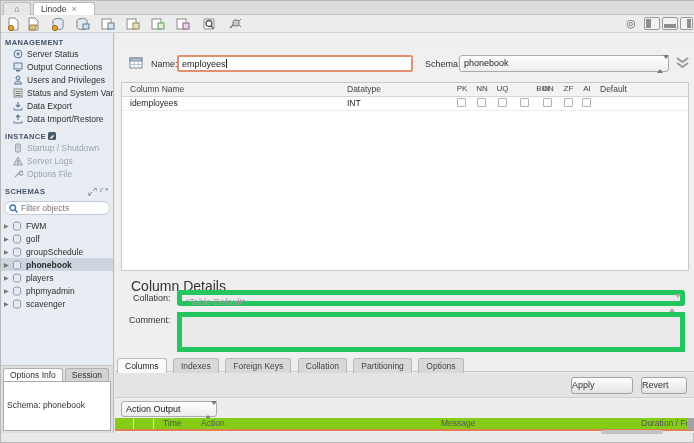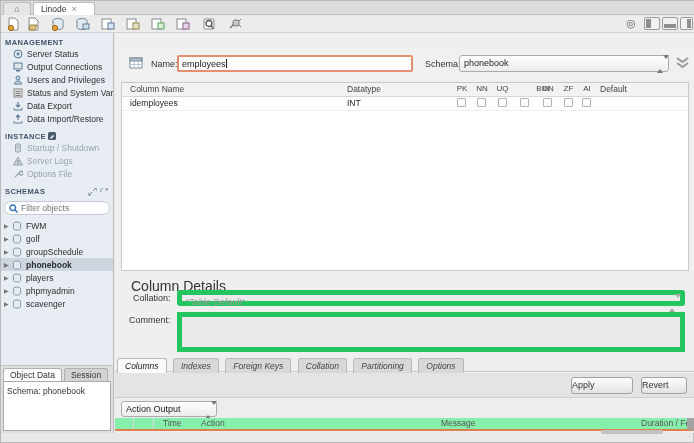--- a/index.html
+++ b/index.html
@@ -35,21 +35,21 @@
   .tree-row { display:flex; align-items:center; height:13px; font-size:8.5px; color:#2e2e2e; padding-left:3px; white-space:nowrap; }
   .tree-row .arr { font-size:6px; color:#777; width:8px; }
   .tree-row svg { margin-right:4px; }
   .tree-row.sel { background:#cdd6e0; font-weight:bold; }
 
   
   .info-panel { position:absolute; left:0; top:364px; width:113px; height:68px; background:#dfdfdf; border-right:1px solid #bcbcbc; border-top:1px solid #c6c6c6; }
   .info-tabs { position:absolute; left:2px; top:2px; height:13px; display:flex; }
   .itab { font-size:8.5px; color:#333; padding:1px 6px; border:1px solid #b0b0b0; border-bottom:none; border-radius:3px 3px 0 0; background:#d3d3d3; margin-right:2px; }
   .itab.act { background:#fdfdfd; }
-  .info-box { position:absolute; left:2px; top:15px; width:108px; height:50px; background:#fff; border:1px solid #aaa; font-size:8.5px; color:#333; padding:4px 3px; }
+  .info-box { position:absolute; left:2px; top:15px; width:108px; height:50px; background:#fff; border:1px solid #aaa; font-size:8.5px; color:#333; padding:18px 3px; }
 
   
   .statusbar { position:absolute; left:0; top:432px; width:694px; height:11px; background:#ececec; border-top:1px solid #c4c4c4; font-size:8.5px; color:#333; line-height:10px; padding-left:4px; }
 
   
   .main { position:absolute; left:114px; top:32px; width:580px; height:400px; background:#efefef; }
   .mtabs { position:absolute; left:0; top:0; width:580px; height:15px; background:#d6d6d6; border-bottom:1px solid #c6c6c6; }
   .mtab { position:absolute; top:1px; height:14px; font-size:8.5px; color:#444; line-height:13px; padding:0 7px; border:1px solid #b9b9b9; border-bottom:none; border-radius:3px 3px 0 0; background:#cccccc; white-space:nowrap; }
   .mtab.act { background:#f0f0f0; color:#222; }
   .mtab .x { color:#888; margin-left:4px; }
@@ -70,29 +70,29 @@
   .grid-r { position:absolute; left:0; top:14px; width:100%; height:14px; border-bottom:1px solid #eee; font-size:8.5px; color:#222; }
   .flagcell { position:absolute; top:0; height:13px; text-align:center; font-size:8px; color:#444; }
   .cb { position:absolute; top:2px; width:9px; height:9px; border:1px solid #b4b4b4; background:#fcfcfc; border-radius:1px; }
 
   
   .cd-title { position:absolute; left:16px; top:245px; font-size:14px; color:#333; }
   .dis-field { background:#eaeaea; border:5px solid #22c55e; color:#9f9f9f; }
 
   
   .etabs { position:absolute; left:0; top:322px; width:580px; height:17px; border-bottom:1px solid #c6c6c6; }
-  .etab { display:inline-block; height:15px; margin:2px 0 4px 2px; font-size:8.5px; color:#444; line-height:14px; padding:0 7px; border:1px solid #b9b9b9; border-bottom:none; border-radius:3px 3px 0 0; background:#d8d8d8;font-style:italic; }
+  .etab { display:inline-block; height:15px; margin:2px 0 4px 2px; font-size:8.5px; color:#444; line-height:14px; padding:0 7px; border:1px solid #b9b9b9; border-bottom:none; border-radius:3px 3px 0 0; background:#d8d8d8; }
   .etab.act { background:#fafafa; color:#222; }
 
   .btnrow { position:absolute; left:0; top:340px; width:580px; height:25px; background:#e4e4e4; border-bottom:1px solid #cfcfcf; }
   .pbtn { position:absolute; top:4px; height:17px; background:linear-gradient(#fdfdfd,#e3e3e3); border:1px solid #a3a3a3; border-radius:3px; font-size:9px; color:#333; line-height:15px; }
 
   
   .aout { position:absolute; left:0; top:366px; width:580px; height:34px; background:#ededed; }
-  .ao-head { position:absolute; left:0; top:19px; width:579px; height:13px; background:#86efac; border-bottom:2px solid #e08050; border-right:7px solid #a3a3a3; font-size:8.5px; color:#555; overflow:hidden; }
+  .ao-head { position:absolute; left:0; top:19px; width:579px; height:13px; background:#84cc16; border-bottom:2px solid #e08050; border-right:7px solid #a3a3a3; font-size:8.5px; color:#555; overflow:hidden; }
   .ao-head span { position:absolute; top:0; white-space:nowrap; }
   .ao-sep { position:absolute; top:1px; width:1px; height:11px; background:#ddd; }
   .hscroll { position:absolute; left:486px; top:31px; width:62px; height:4px; background:#c2c2c2; border-radius:2px; }
 </style>
 </head>
 <body>
 
 <div class="window">
 
   <div class="wtabs">
@@ -324,21 +324,21 @@
         <svg width="10" height="10">
           <ellipse cx="5" cy="2.5" rx="3.6" ry="1.5" fill="#e3eaf1" stroke="#8a98a6"></ellipse>
           <path d="M1.4 2.5v5c0 .9 1.6 1.6 3.6 1.6s3.6-.7 3.6-1.6v-5" fill="#e3eaf1" stroke="#8a98a6"></path>
         </svg>
         <span>scavenger</span>
       </div>
   </div>
 
   <div class="info-panel">
     <div class="info-tabs">
-      <div class="itab act">Object Data</div>
+      <div class="itab act">Options Info</div>
       <div class="itab">Session</div>
     </div>
     <div class="info-box">Schema: phonebook</div>
   </div>
 
   <div class="main">
 
     <div class="formbar">
       <svg class="abs" style="left:14px; top:9px" width="14" height="12">
           <rect x="1" y="1" width="12" height="10" fill="#fff" stroke="#7b8a99"></rect>

